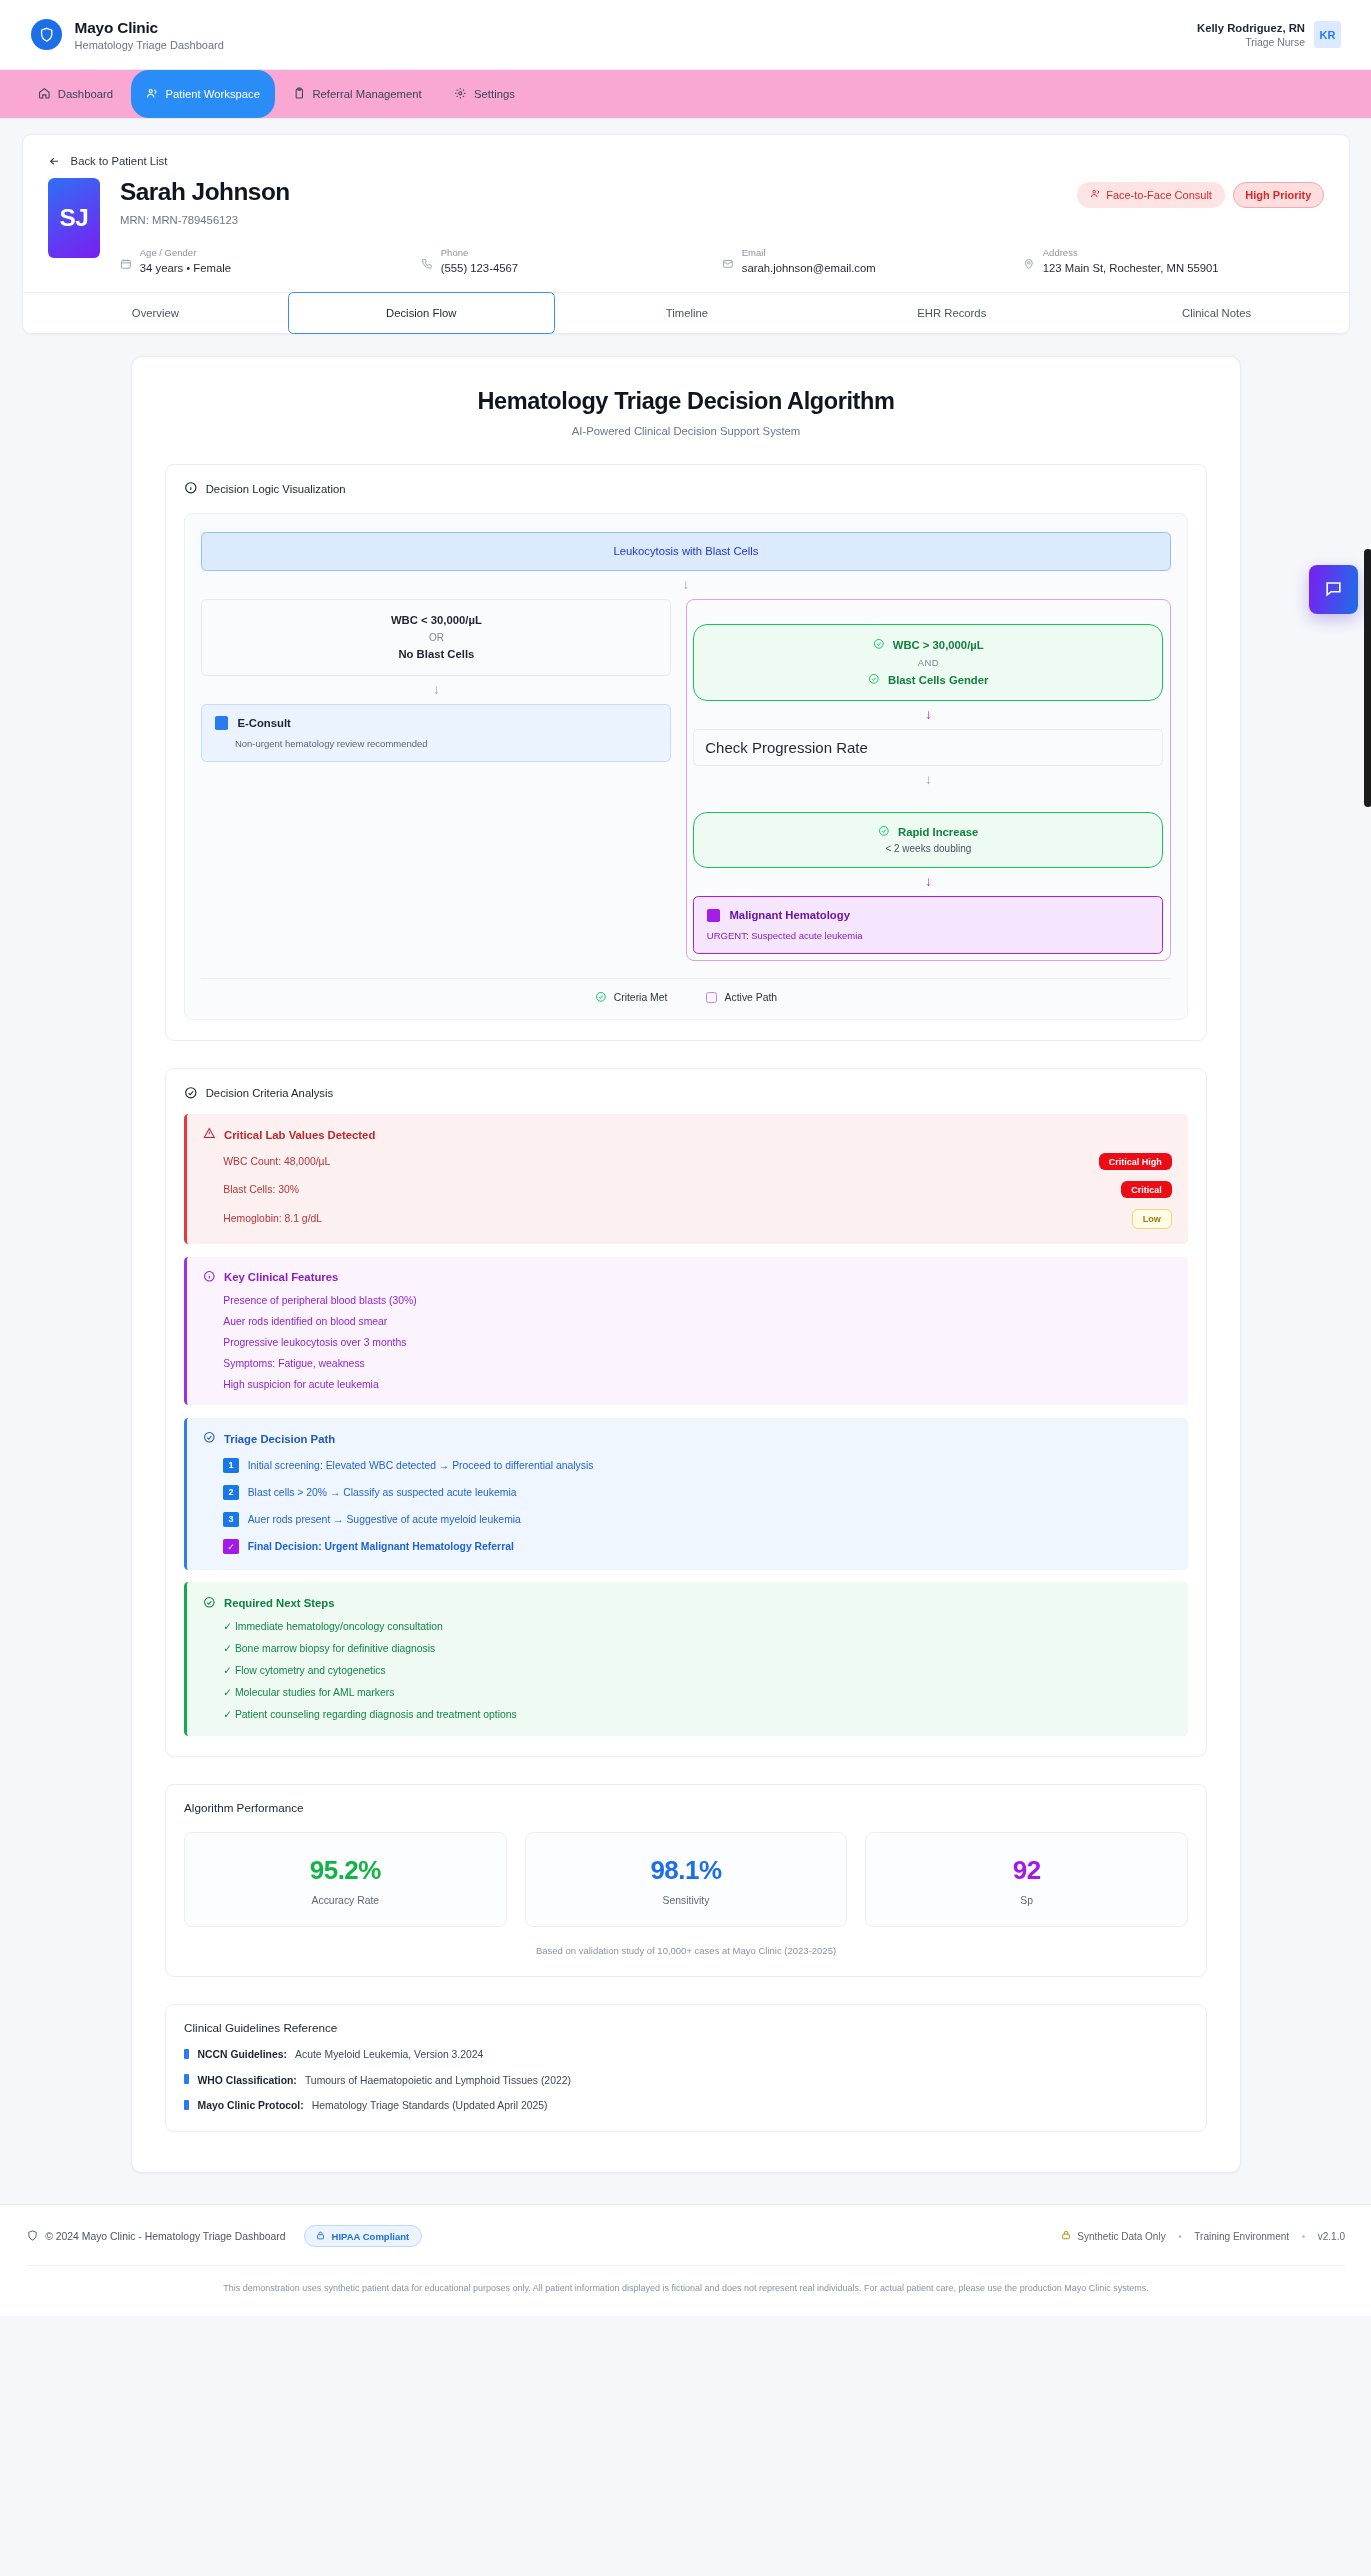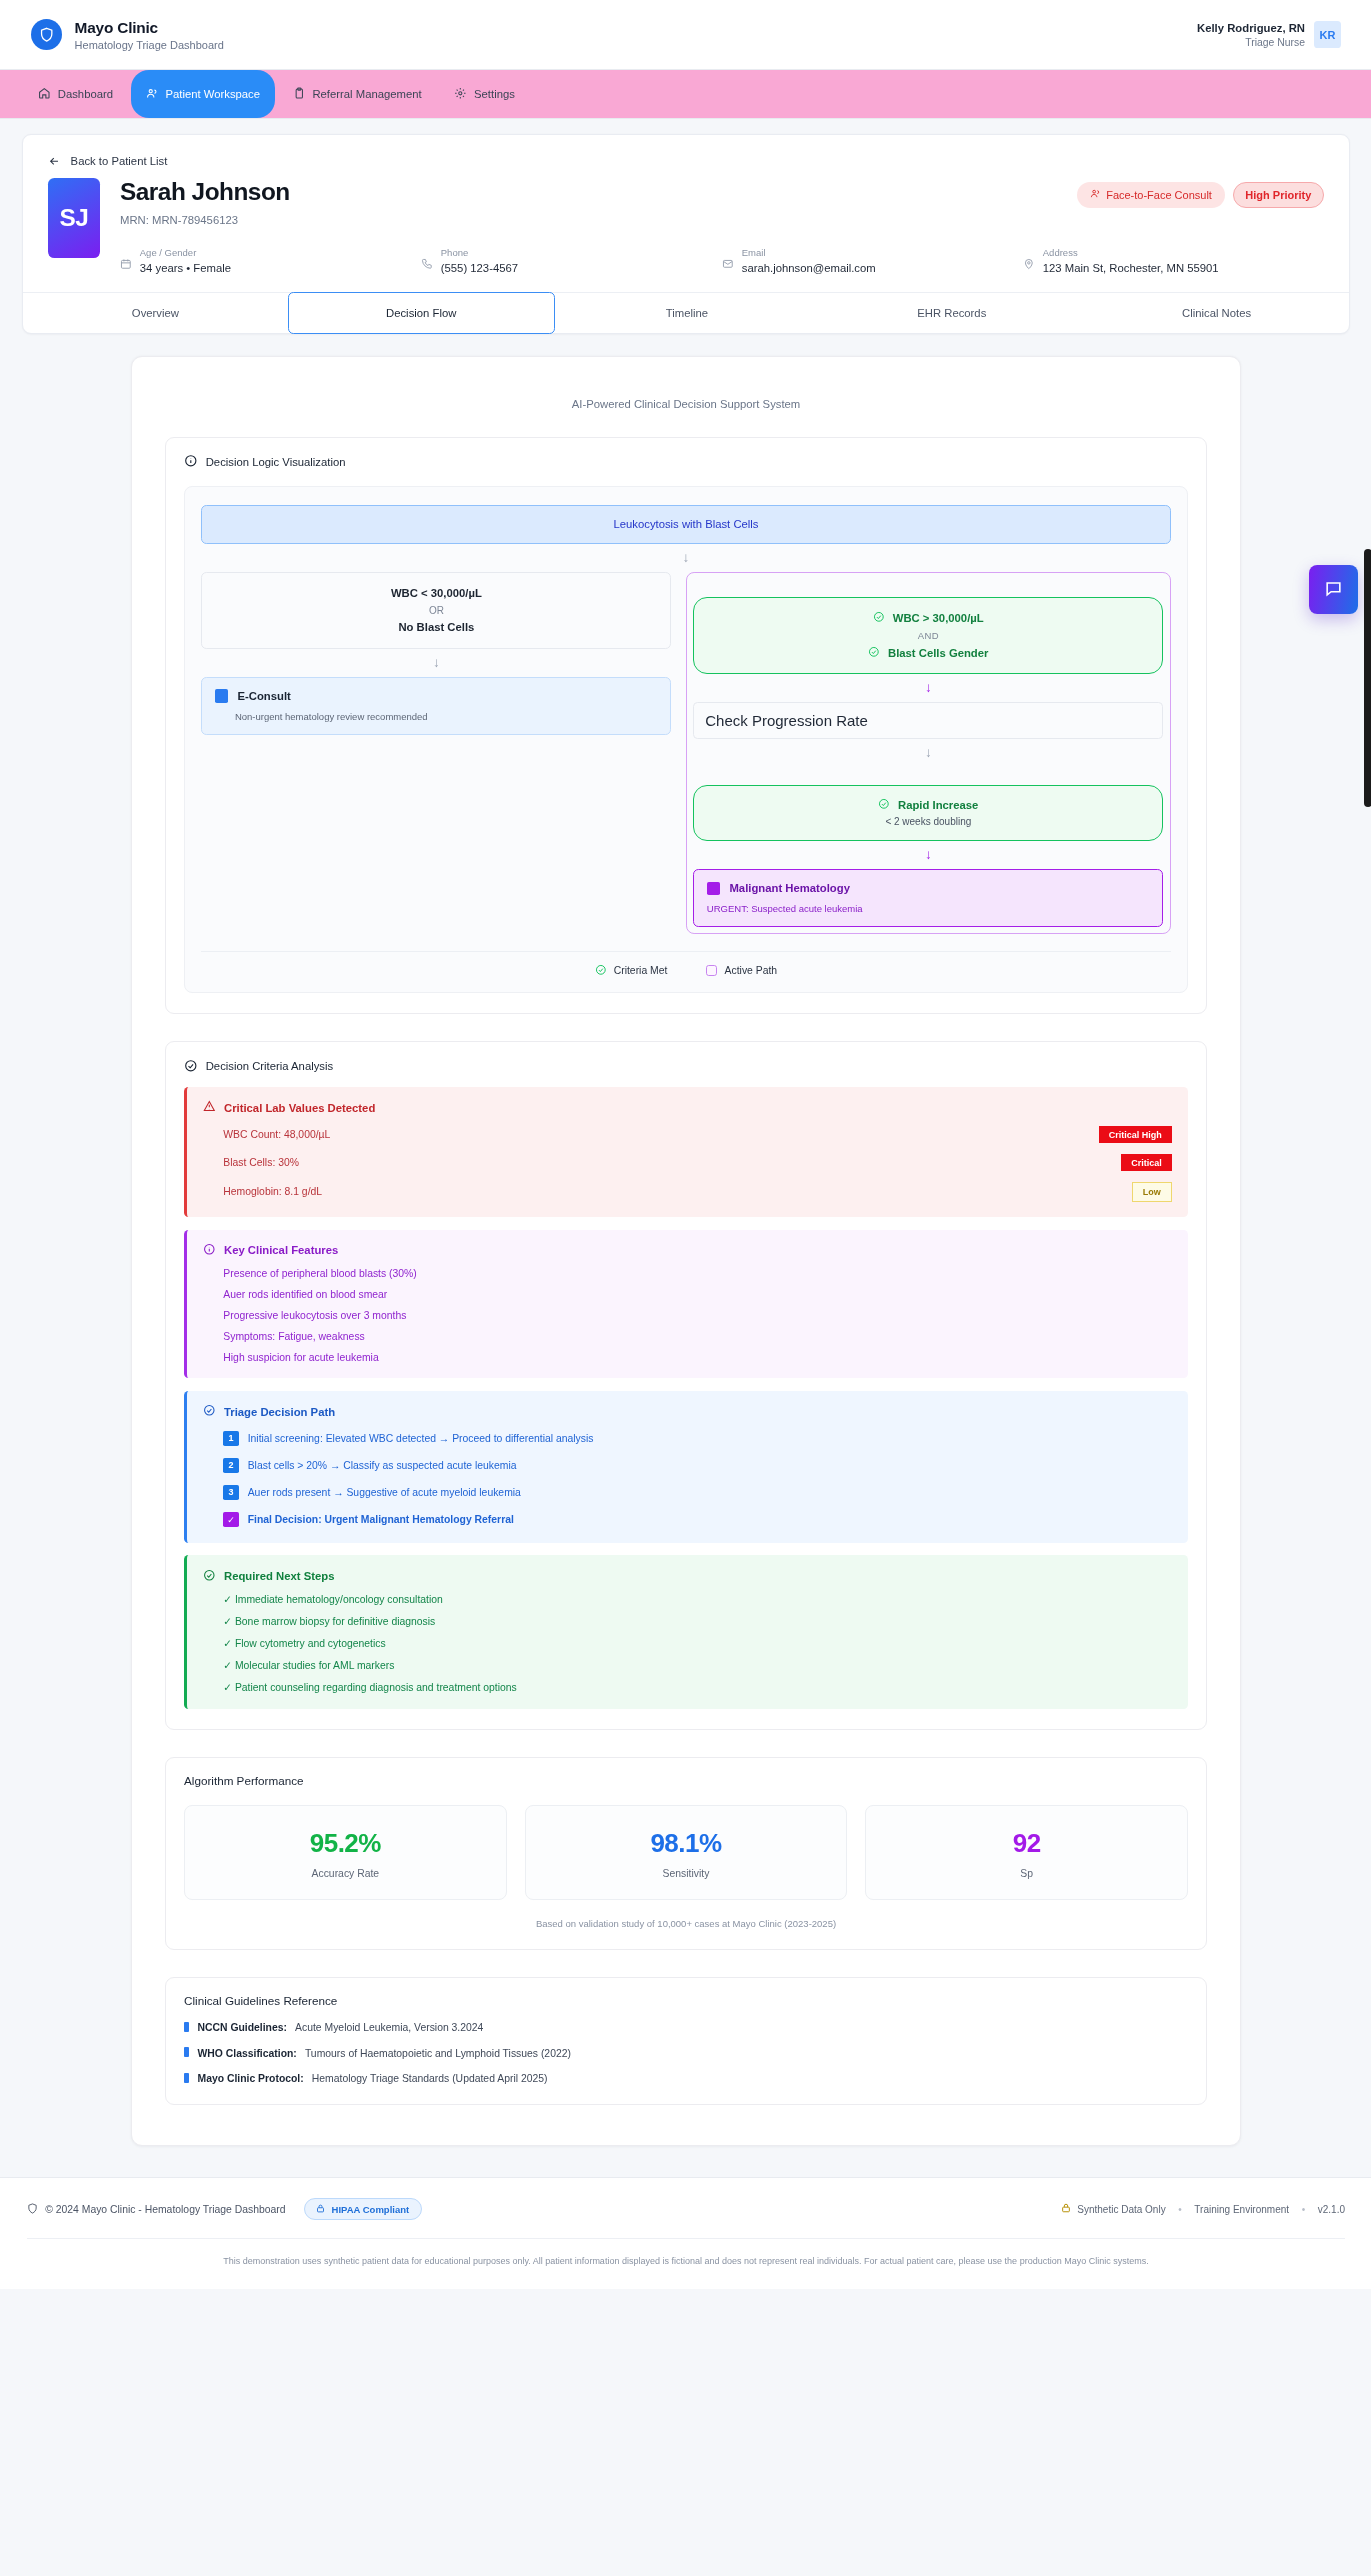--- a/index.html
+++ b/index.html
@@ -103,21 +103,21 @@
   .leg svg{width:11.7px;height:11.7px;}
   .leg-sq{width:11px;height:11px;border:1.8px solid #c784f0;border-radius:2.7px;background:#fdf6ff;}
 
   
   .crit{border-left:3.6px solid;border-radius:4.5px;padding:13.6px 16.3px 15.4px 16.3px;margin-top:12.6px;}
   .crit:first-of-type{margin-top:16.3px;}
   .crit-head{display:flex;align-items:center;gap:8.1px;font-size:11.3px;font-weight:600;}
   .crit-head svg{width:12.6px;height:12.6px;}
   .crit-row{display:flex;justify-content:space-between;align-items:center;padding-left:20px;margin-top:11px;}
   .crit-txt{font-size:10.4px;}
-  .tag{font-size:9px;font-weight:600;border-radius:0;padding:3.6px 10px;white-space:nowrap;}
+  .tag{font-size:9px;font-weight:600;border-radius:6px;padding:3.6px 10px;white-space:nowrap;}
   .tag.red{background:#eb0c16;color:#fff;}
   .tag.yellow{background:#fefbe6;color:#9a7b06;border:0.9px solid #efd76e;}
   .crit.red{background:#fdf0f0;border-left-color:#e23b3b;}
   .crit.red .crit-head{color:#c1252a;}
   .crit.red .crit-txt{color:#b8333a;}
   .crit.purple{background:#fbf4fe;border-left-color:#a32ee8;}
   .crit.purple .crit-head{color:#8a1bc7;}
   .crit.purple .crit-txt{color:#9024cf;}
   .crit.blue{background:#eff6ff;border-left-color:#2d7ff0;}
   .crit.blue .crit-head{color:#1c59c4;}
@@ -305,20 +305,21 @@
         <div class="ptab">Overview</div>
         <div class="ptab active">Decision Flow</div>
         <div class="ptab">Timeline</div>
         <div class="ptab">EHR Records</div>
         <div class="ptab">Clinical Notes</div>
       </div>
     </div>
   </div>
 
   <div class="sheet">
+    <div class="doc-title">Hematology Triage Decision Algorithm</div>
     <div class="doc-sub">AI-Powered Clinical Decision Support System</div>
 
     <div class="panel">
       <div class="panel-head">
         <span><svg viewBox="0 0 24 24" fill="none" stroke="#1a2433" stroke-width="2">
               <circle cx="12" cy="12" r="9"></circle>
               <path d="M12 11v5M12 7.5v.5"></path>
             </svg></span>
         <span>Decision Logic Visualization</span>
       </div>

